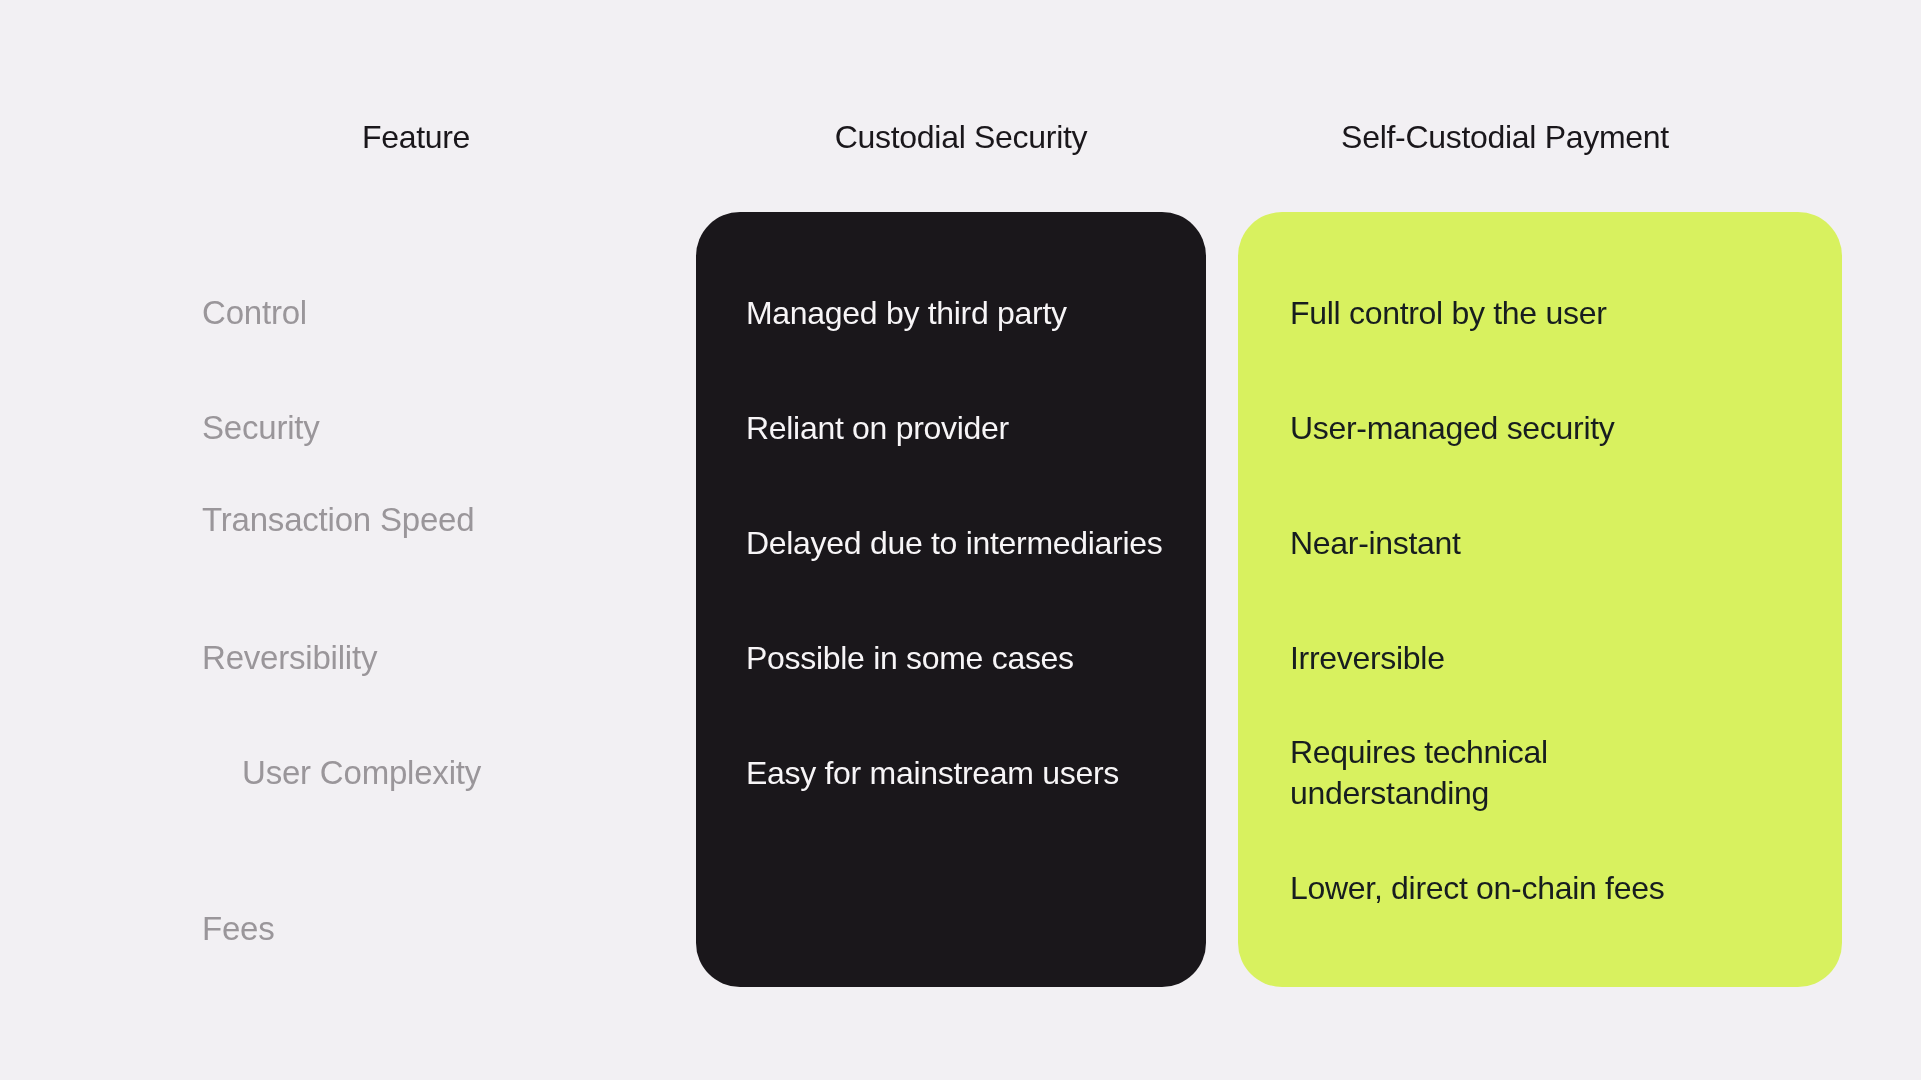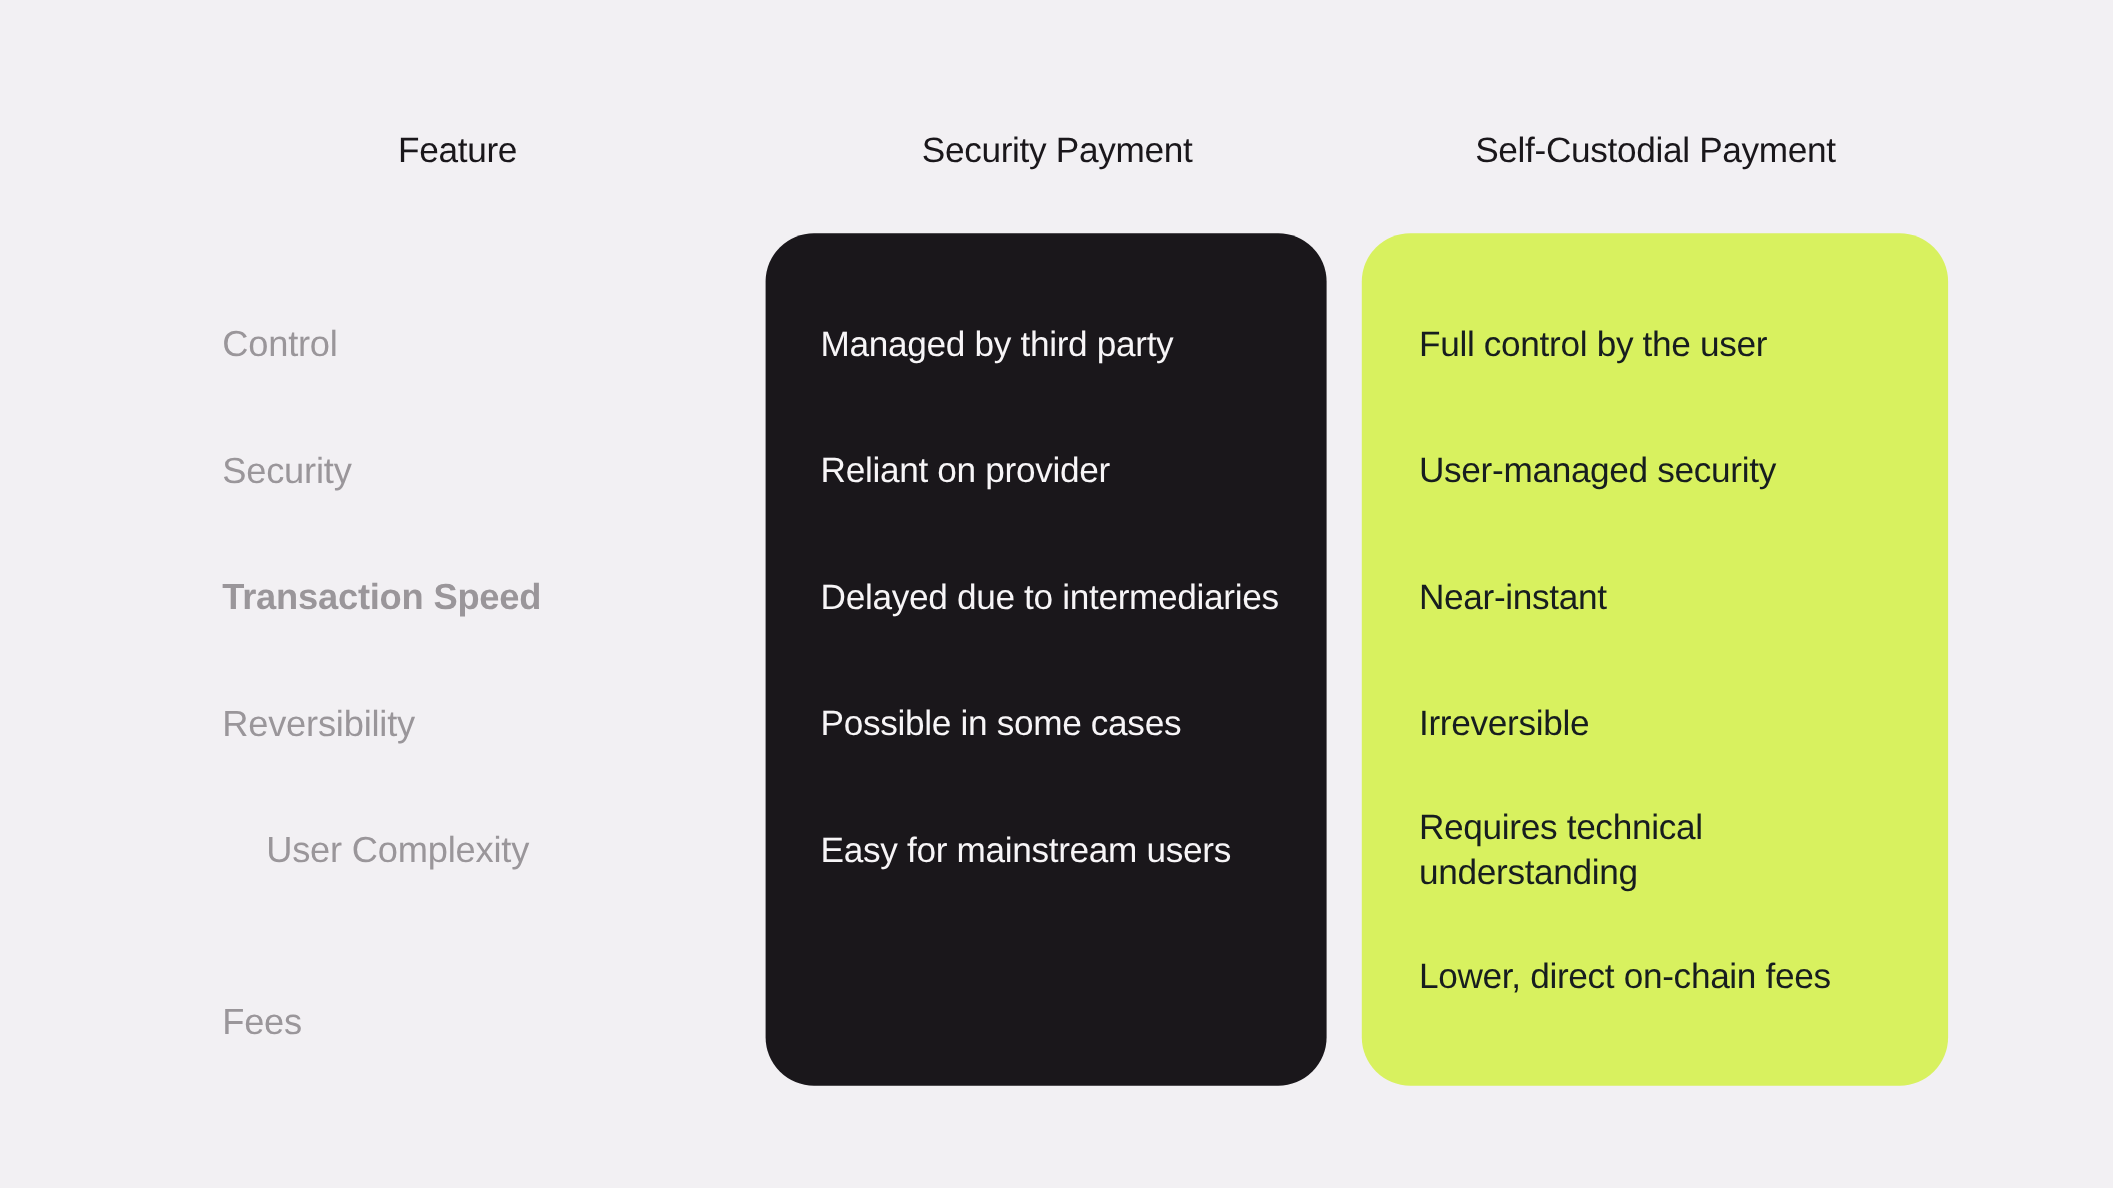--- a/index.html
+++ b/index.html
@@ -35,40 +35,40 @@
     transform: translateY(-50%);
     font-size: 33px;
     font-weight: 400;
     letter-spacing: -0.2px;
     color: #9A969A;
     white-space: nowrap;
     text-align: center;
   }
   .feature-label.fr0 { top: 313px; }
   .feature-label.fr1 { top: 428px; }
-  .feature-label.fr2 { top: 543px; font-weight: bold; }
+  .feature-label.fr2 { top: 520px; }
   .feature-label.fr3 { top: 658px; }
   .feature-label.fr4 { top: 773px; margin-left: 40px; }
   .feature-label.fr5 { top: 929px; }
 
   
   .card {
     position: absolute;
     top: 212px;
     height: 775px;
     border-radius: 44px;
   }
   .card-custodial {
     left: 696px;
     width: 510px;
     background: #1A171B;
   }
   .card-self {
     left: 1238px;
-    width: 533px;
+    width: 604px;
     background: #D8F15F;
   }
 
   
   .cell {
     position: absolute;
     transform: translateY(-50%);
     font-size: 32px;
     font-weight: 500;
     letter-spacing: -0.3px;
@@ -83,21 +83,21 @@
   .cell.r3 { top: 446px; }
   .cell.r4 { top: 561px; }
   .cell.r5 { top: 676px; }
 </style>
 </head>
 <body>
 
 <div class="canvas">
 
   <div class="col-header hdr-feature">Feature</div>
-  <div class="col-header hdr-custodial">Security Payment</div>
+  <div class="col-header hdr-custodial">Custodial Security</div>
   <div class="col-header hdr-self">Self-Custodial Payment</div>
 
   <div class="feature-label fr0">Control</div>
   <div class="feature-label fr1">Security</div>
   <div class="feature-label fr2">Transaction Speed</div>
   <div class="feature-label fr3">Reversibility</div>
   <div class="feature-label fr4">User Complexity</div>
   <div class="feature-label fr5">Fees</div>
 
   <div class="card card-custodial">

